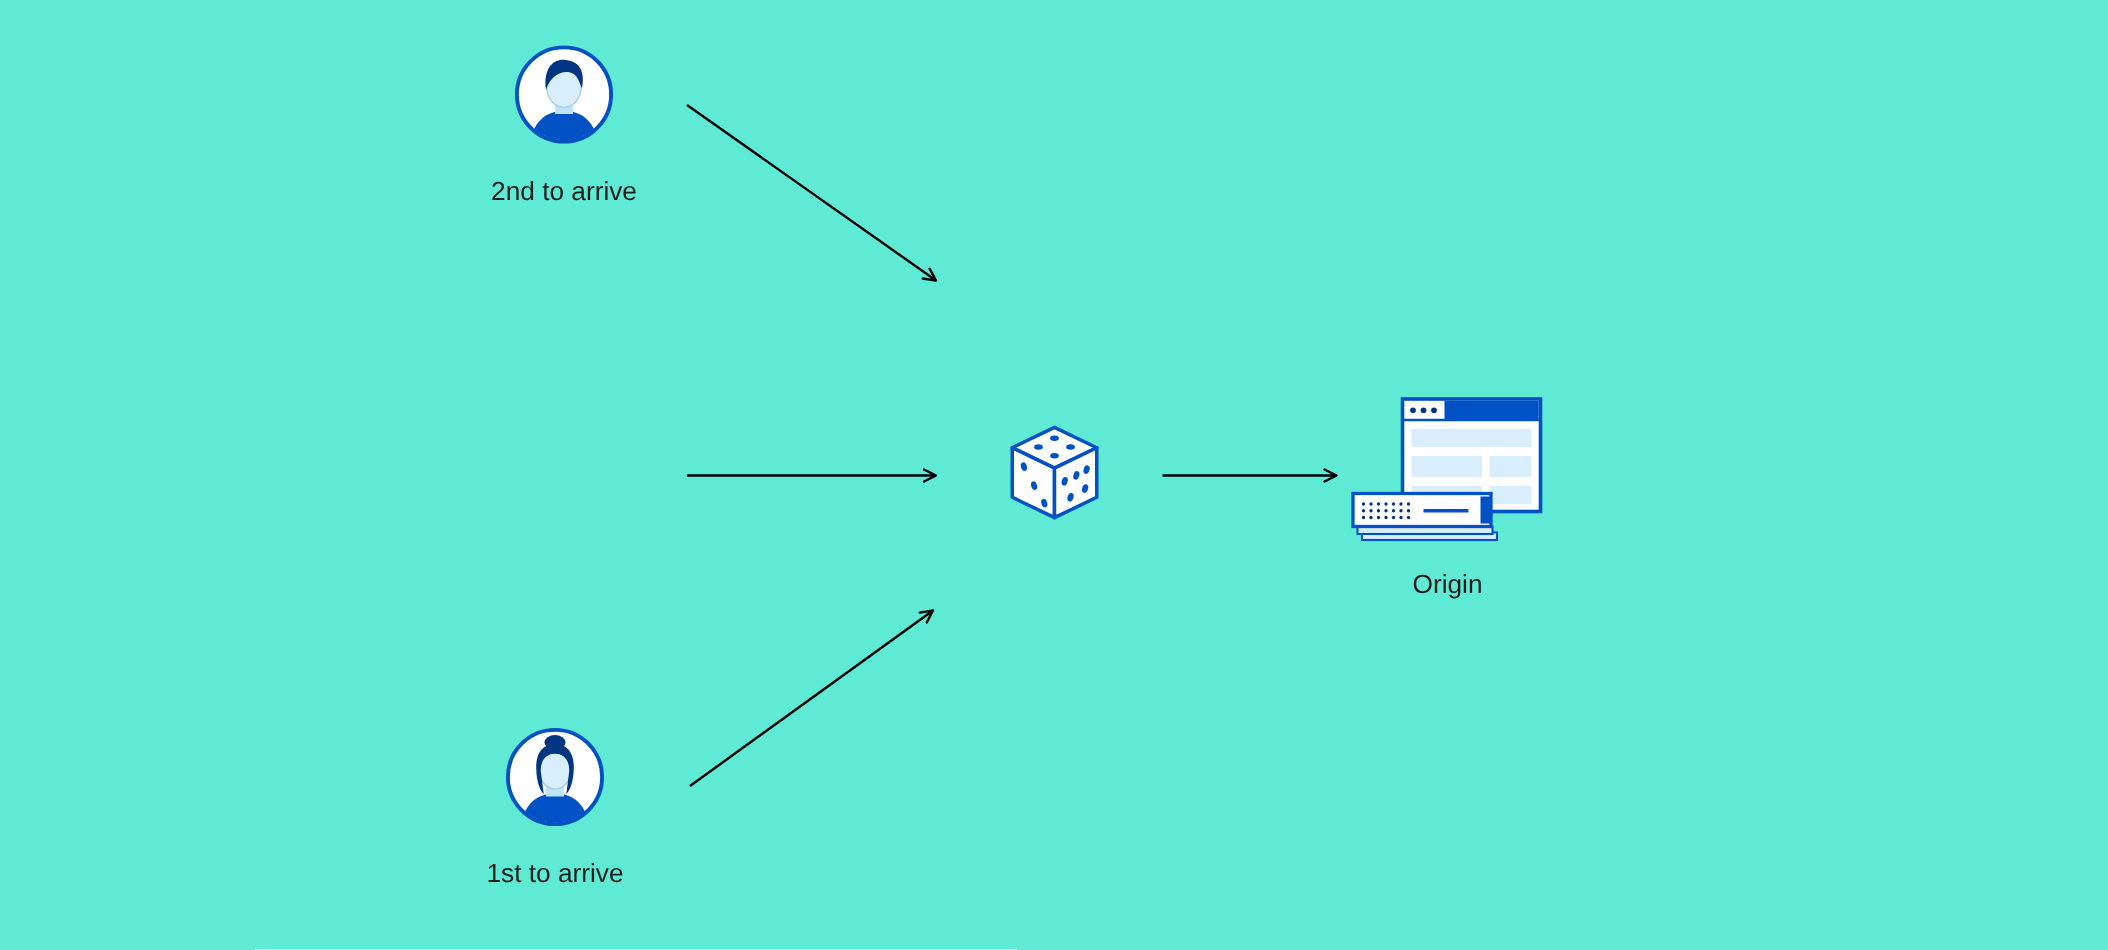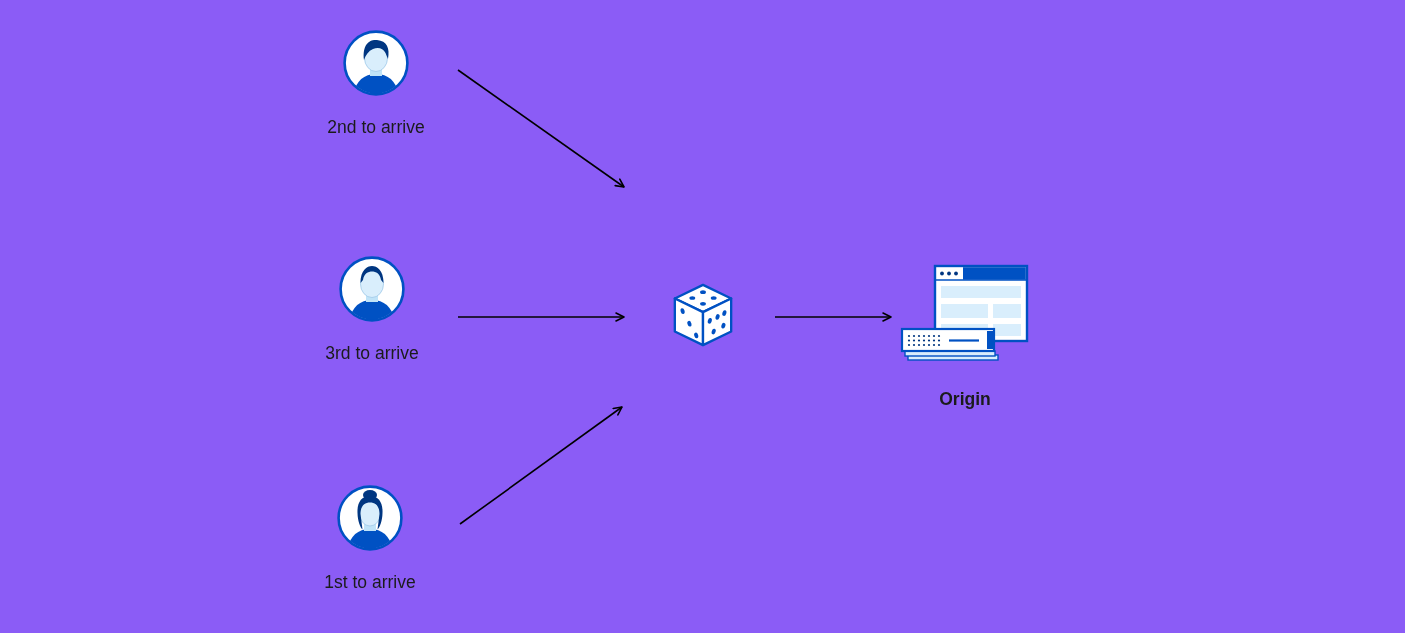--- a/index.html
+++ b/index.html
@@ -5,21 +5,21 @@
   * { margin: 0; padding: 0; box-sizing: border-box; }
   html, body { background: #ffffff; }
   body {
     font-family: "Liberation Sans", "DejaVu Sans", sans-serif;
     color: #1b1b1b;
   }
   .canvas {
     position: relative;
     width: 1405px;
     height: 633px;
-    background: #8b5cf6;
+    background: #5eead4;
     overflow: hidden;
   }
   .node {
     position: absolute;
     display: flex;
     flex-direction: column;
     align-items: center;
   }
   .node-label {
     margin-top: 20px;
@@ -68,39 +68,20 @@
           <path d="M34 45 C21 45 13 53 11 68 L57 68 C55 53 47 45 34 45 Z" fill="#0051c3"></path>
           <rect x="28" y="34" width="12" height="13" fill="#bfe3f8"></rect>
           <ellipse cx="34" cy="29" rx="11.5" ry="13.5" fill="#d9eefc" stroke="#9fc9e8" stroke-width="0.8"></ellipse>
           <path d="M22 31 C20 15 28 10 35 11 C45 12 48 19 46 30 L43.5 24 C41 19 36 18 31 20 C26.5 22 23.5 26 22 31 Z" fill="#003681"></path>
         </g>
       </svg>
     </span>
     <div class="node-label">2nd to arrive</div>
   </div>
 
-  <div class="node" style="left:292px; top:255px; width:160px;">
-    <span class="icon-wrap">
-      <svg width="68" height="68" viewBox="0 0 68 68" xmlns="http://www.w3.org/2000/svg">
-        <defs>
-            <clipPath id="clipB">
-              <circle cx="34" cy="34" r="30.5"></circle>
-            </clipPath>
-          </defs>
-        <circle cx="34" cy="34" r="31.4" fill="#ffffff" stroke="#0051c3" stroke-width="2.6"></circle>
-        <g clip-path="url(#clipB)">
-          <path d="M34 45 C21 45 13 53 11 68 L57 68 C55 53 47 45 34 45 Z" fill="#0051c3"></path>
-          <rect x="28" y="34" width="12" height="13" fill="#bfe3f8"></rect>
-          <ellipse cx="34" cy="29" rx="11.5" ry="13.5" fill="#d9eefc" stroke="#9fc9e8" stroke-width="0.8"></ellipse>
-          <path d="M22.5 28 C22.5 15 29 11 34 11 C39 11 45.5 15 45.5 28 L43 25 C42 18.5 38 16.5 34 16.5 C30 16.5 26 18.5 25 25 Z" fill="#003681"></path>
-        </g>
-      </svg>
-    </span>
-    <div class="node-label">3rd to arrive</div>
-  </div>
 
   <div class="node" style="left:290px; top:484px; width:160px;justify-content:space-between;">
     <span class="icon-wrap">
       <svg width="68" height="68" viewBox="0 0 68 68" xmlns="http://www.w3.org/2000/svg">
         <defs>
             <clipPath id="clipC">
               <circle cx="34" cy="34" r="30.5"></circle>
             </clipPath>
           </defs>
         <circle cx="34" cy="34" r="31.4" fill="#ffffff" stroke="#0051c3" stroke-width="2.6"></circle>
@@ -187,16 +168,16 @@
             <circle cx="15" cy="82" r="1.1"></circle>
             <circle cx="20" cy="82" r="1.1"></circle>
             <circle cx="25" cy="82" r="1.1"></circle>
             <circle cx="30" cy="82" r="1.1"></circle>
             <circle cx="35" cy="82" r="1.1"></circle>
             <circle cx="40" cy="82" r="1.1"></circle>
         </g>
         <line x1="50" y1="77.5" x2="80" y2="77.5" stroke="#0051c3" stroke-width="2.2"></line>
       </svg>
     </span>
-    <div class="node-label" style="margin-top:24px;font-weight:bold;">Origin</div>
+    <div class="node-label" style="margin-top:14px;">Origin</div>
   </div>
 
 </div>
 
 </body></html>

